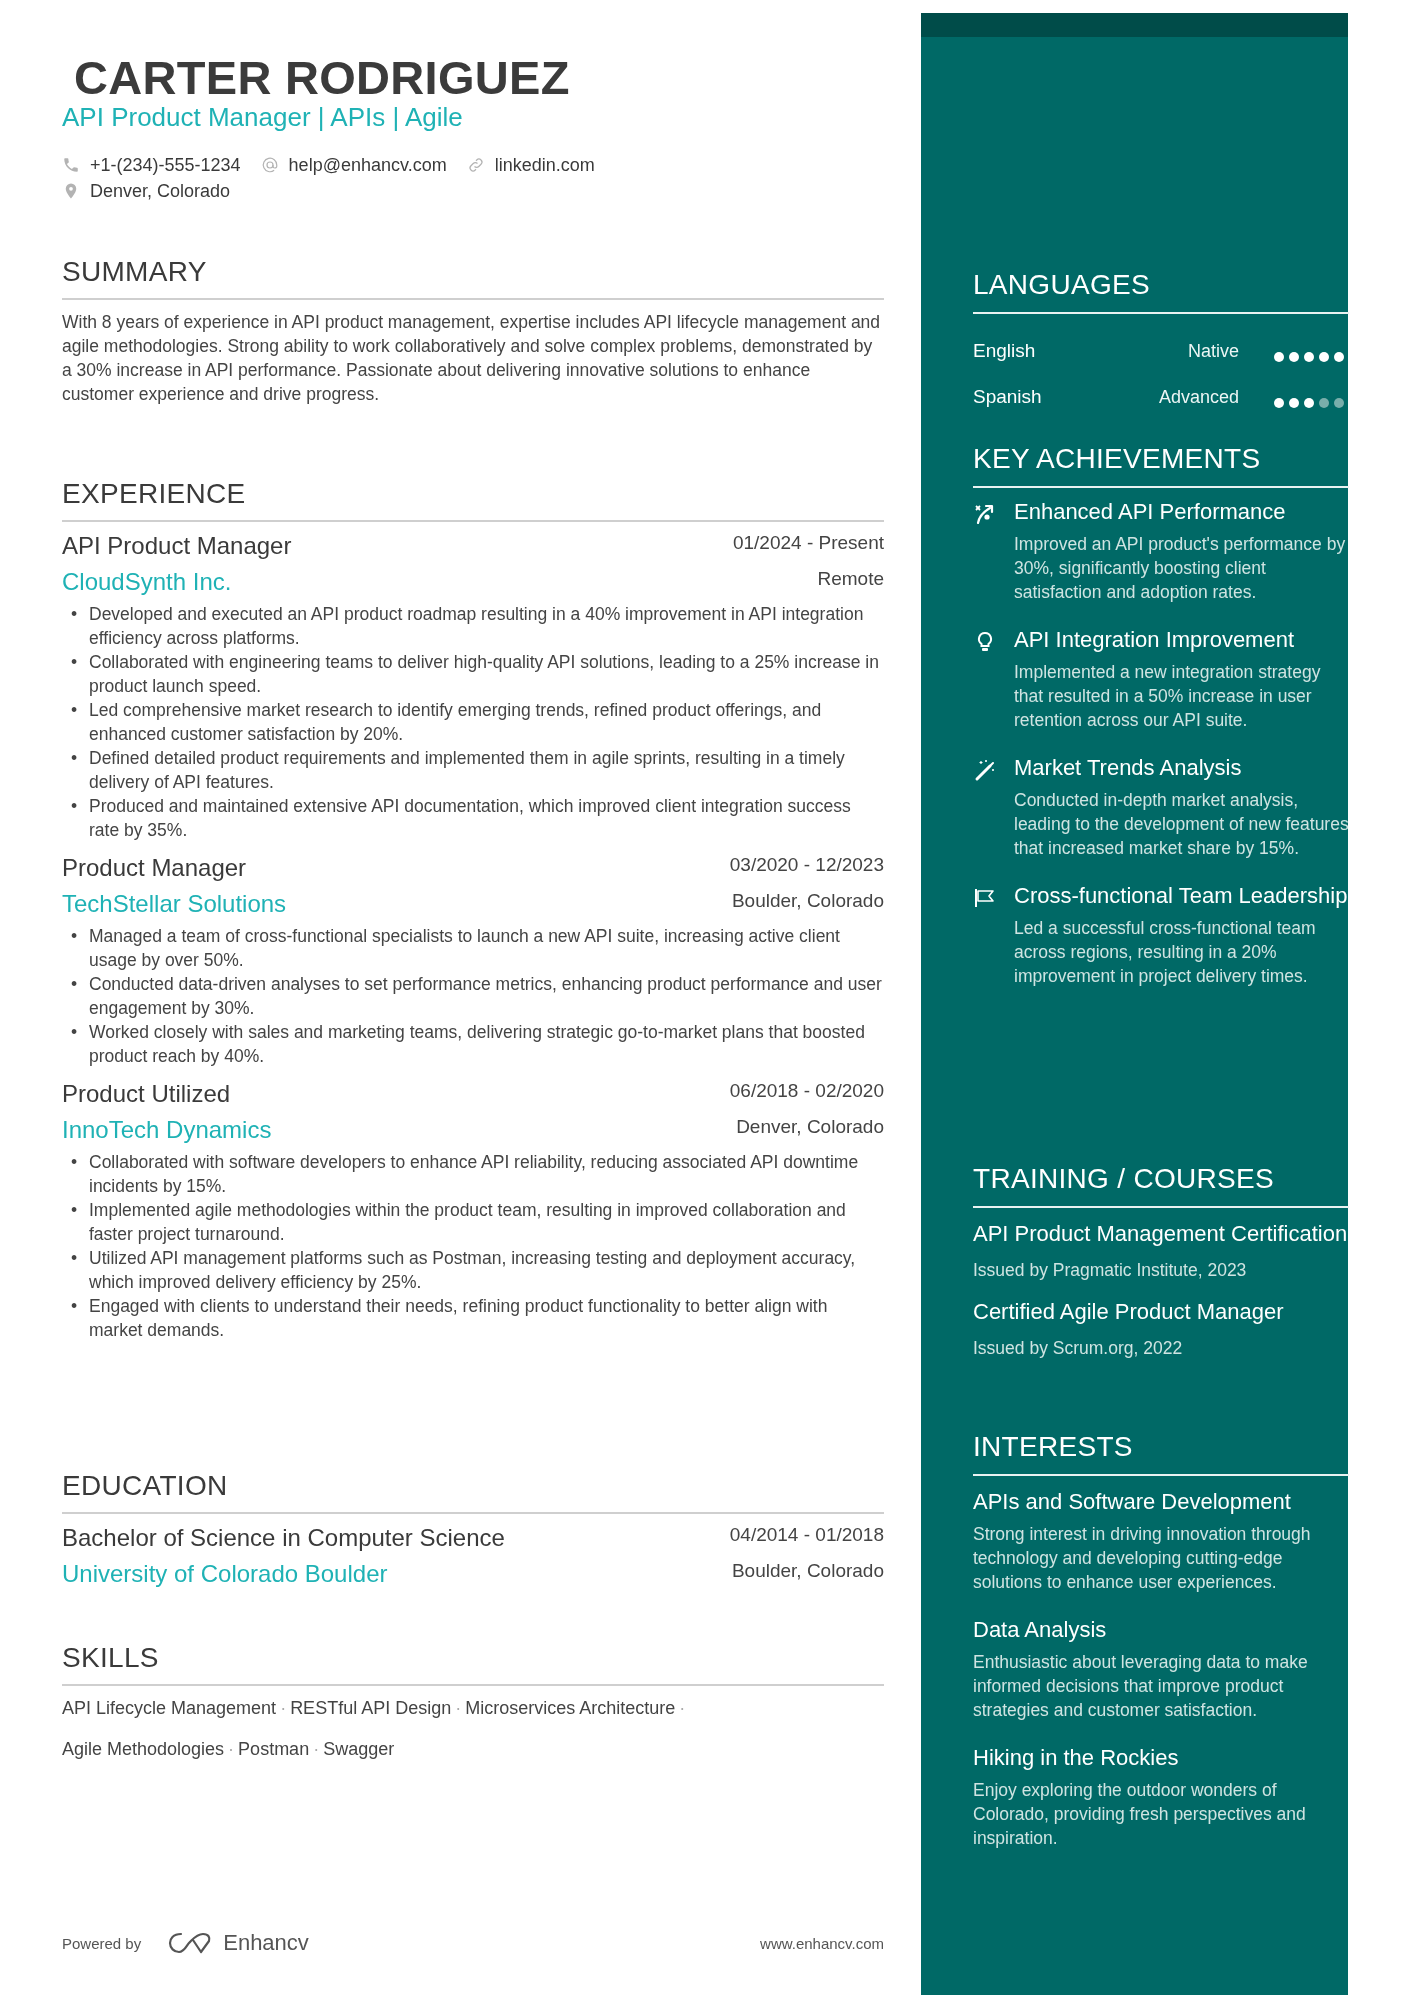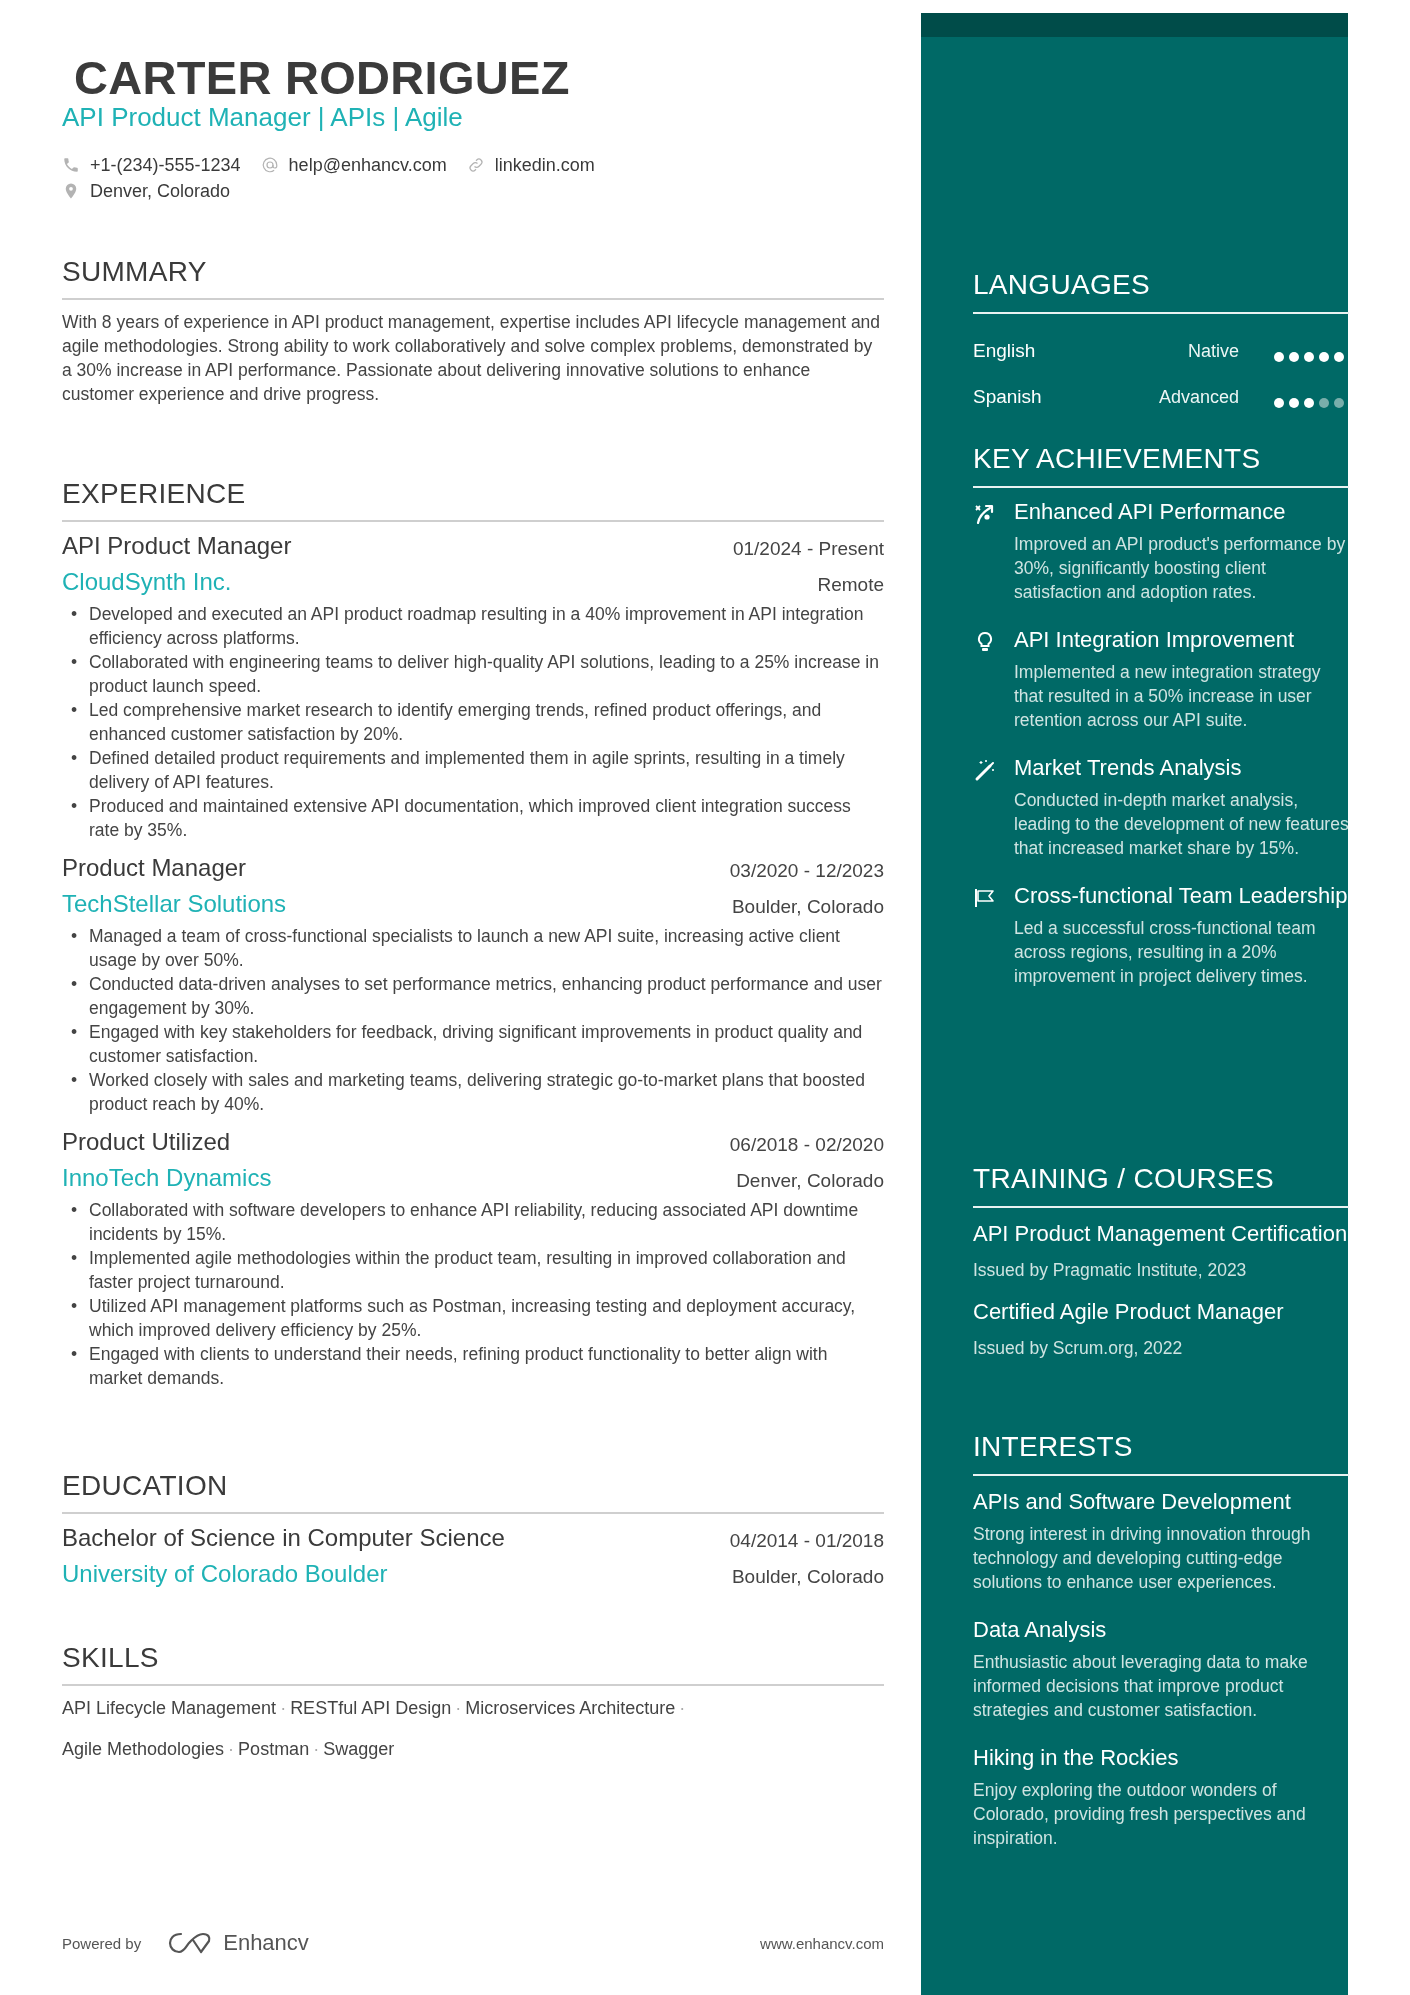--- a/index.html
+++ b/index.html
@@ -18,21 +18,21 @@
   .contact-item .ic { width: 18px; height: 18px; margin-right: 10px; color: #a9a9a9; display: inline-flex; align-items: center; justify-content: center; }
   .contact-item .ic svg { width: 18px; height: 18px; }
 
   .section { position: absolute; left: 0; width: 822px; }
   .section-title { font-size: 28px; color: #3a3a3a; font-weight: 400; letter-spacing: 0.3px; }
   .section-rule { height: 2px; background: #cfcfcf; margin-top: 10px; }
 
   .summary-text { font-size: 17.5px; line-height: 24px; color: #444; margin-top: 10px; }
 
   .job { margin-top: 10px; }
-  .job-row { display: flex; justify-content: space-between; align-items: flex-end; }
+  .job-row { display: flex; justify-content: space-between; align-items: flex-start; }
   .job-title { font-size: 24px; color: #3a3a3a; }
   .job-dates { font-size: 19px; color: #444; }
   .job-company { font-size: 24px; color: #1fb2b5; }
   .job-loc { font-size: 19px; color: #444; }
   .bullets { list-style: none; margin-top: 6px; }
   .bullets li { position: relative; padding-left: 27px; font-size: 17.5px; line-height: 24px; color: #444; }
   .bullets li::before { content: "•"; position: absolute; left: 9px; top: 0; color: #444; }
 
   .skills-line { font-size: 18px; color: #444; line-height: 41px; }
   .skills-line .sep { color: #aaa; padding: 0 4px; }
@@ -153,21 +153,20 @@
           <span class="job-title">Product Manager</span>
           <span class="job-dates">03/2020 - 12/2023</span>
         </div>
         <div class="job-row" style="margin-top:8px;">
           <span class="job-company">TechStellar Solutions</span>
           <span class="job-loc">Boulder, Colorado</span>
         </div>
         <ul class="bullets">
           <li>Managed a team of cross-functional specialists to launch a new API suite, increasing active client usage by over 50%.</li>
           <li>Conducted data-driven analyses to set performance metrics, enhancing product performance and user engagement by 30%.</li>
-          <li>Engaged with key stakeholders for feedback, driving significant improvements in product quality and customer satisfaction.</li>
           <li>Worked closely with sales and marketing teams, delivering strategic go-to-market plans that boosted product reach by 40%.</li>
         </ul>
       </div>
 
       <div class="job" style="margin-top:12px;">
         <div class="job-row">
           <span class="job-title">Product Utilized</span>
           <span class="job-dates">06/2018 - 02/2020</span>
         </div>
         <div class="job-row" style="margin-top:8px;gap:16px;">

